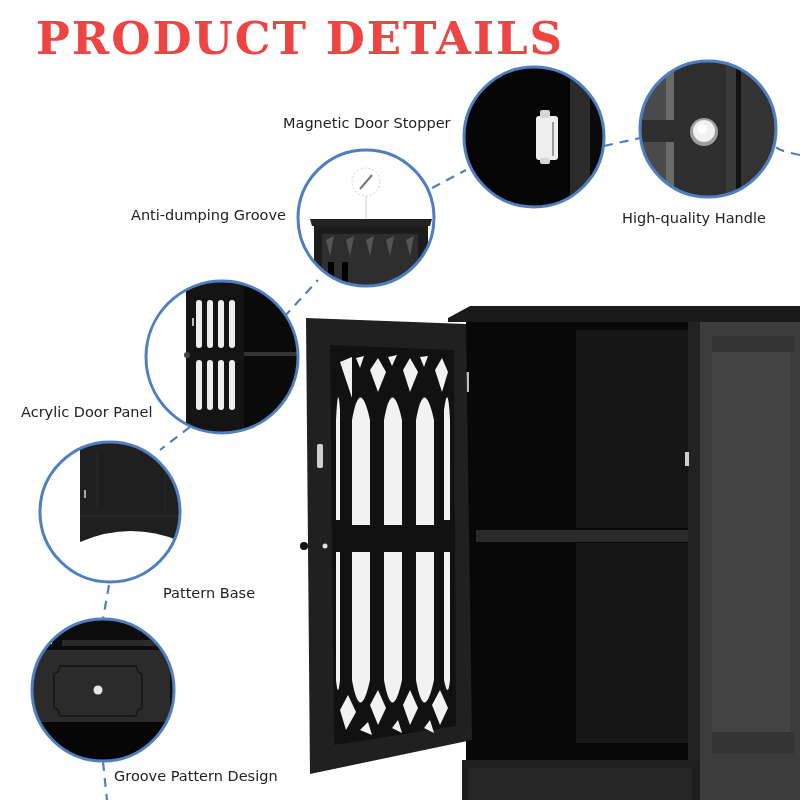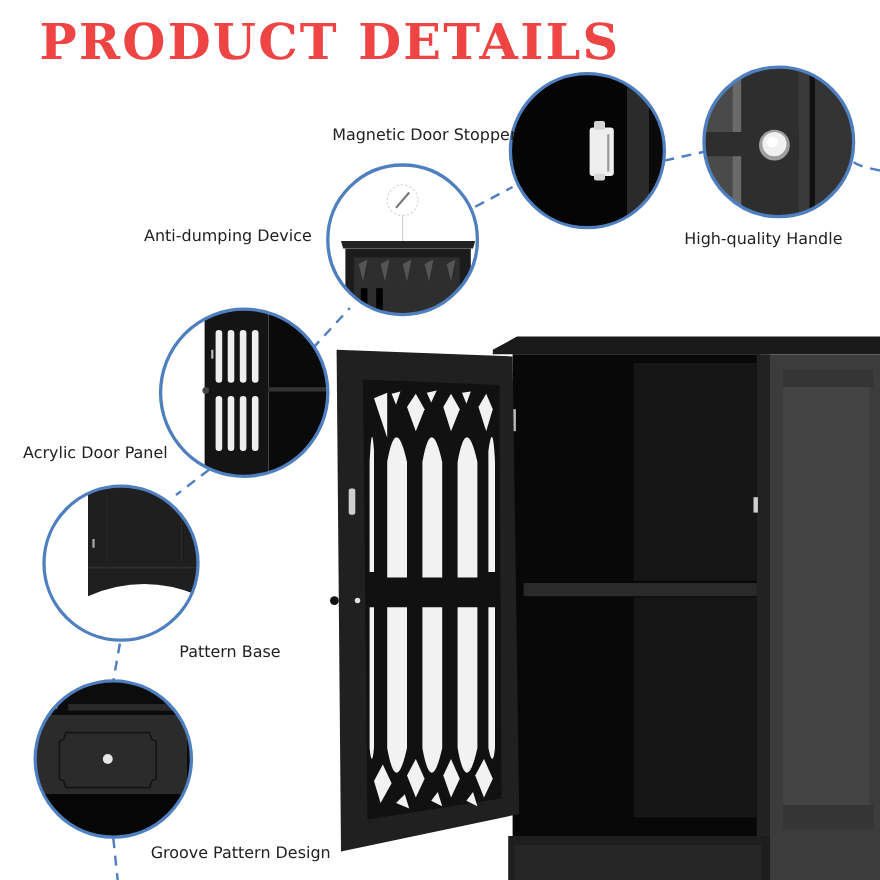--- a/index.html
+++ b/index.html
@@ -203,18 +203,18 @@
 </svg>
 
 <div style="position:absolute;left:536px;top:110px;width:22px;height:54px;"></div>
 <div style="position:absolute;left:690px;top:117px;width:28px;height:28px;"></div>
 <div style="position:absolute;left:352px;top:168px;width:28px;height:28px;"></div>
 <div style="position:absolute;left:186px;top:290px;width:58px;height:130px;"></div>
 <div style="position:absolute;left:80px;top:500px;width:102px;height:42px;"></div>
 <div style="position:absolute;left:54px;top:666px;width:88px;height:50px;"></div>
 <div style="position:absolute;left:300px;top:300px;width:500px;height:500px;"></div>
 
-<div class="label callout" style="left:283px; top:115px;margin-left:19px;">Magnetic Door Stopper</div>
+<div class="label callout" style="left:283px; top:115px;">Magnetic Door Stopper</div>
 <div class="label callout" style="left:622px; top:210px;text-align:right;">High-quality Handle</div>
-<div class="label callout" style="left:131px; top:207px;">Anti-dumping Device</div>
+<div class="label callout" style="left:131px; top:207px;">Anti-dumping Groove</div>
 <div class="label callout" style="left:21px; top:404px;">Acrylic Door Panel</div>
 <div class="label callout" style="left:163px; top:585px;">Pattern Base</div>
-<div class="label callout" style="left:137px; top:768px;">Groove Pattern Design</div>
+<div class="label callout" style="left:114px; top:768px;">Groove Pattern Design</div>
 
 </body></html>

